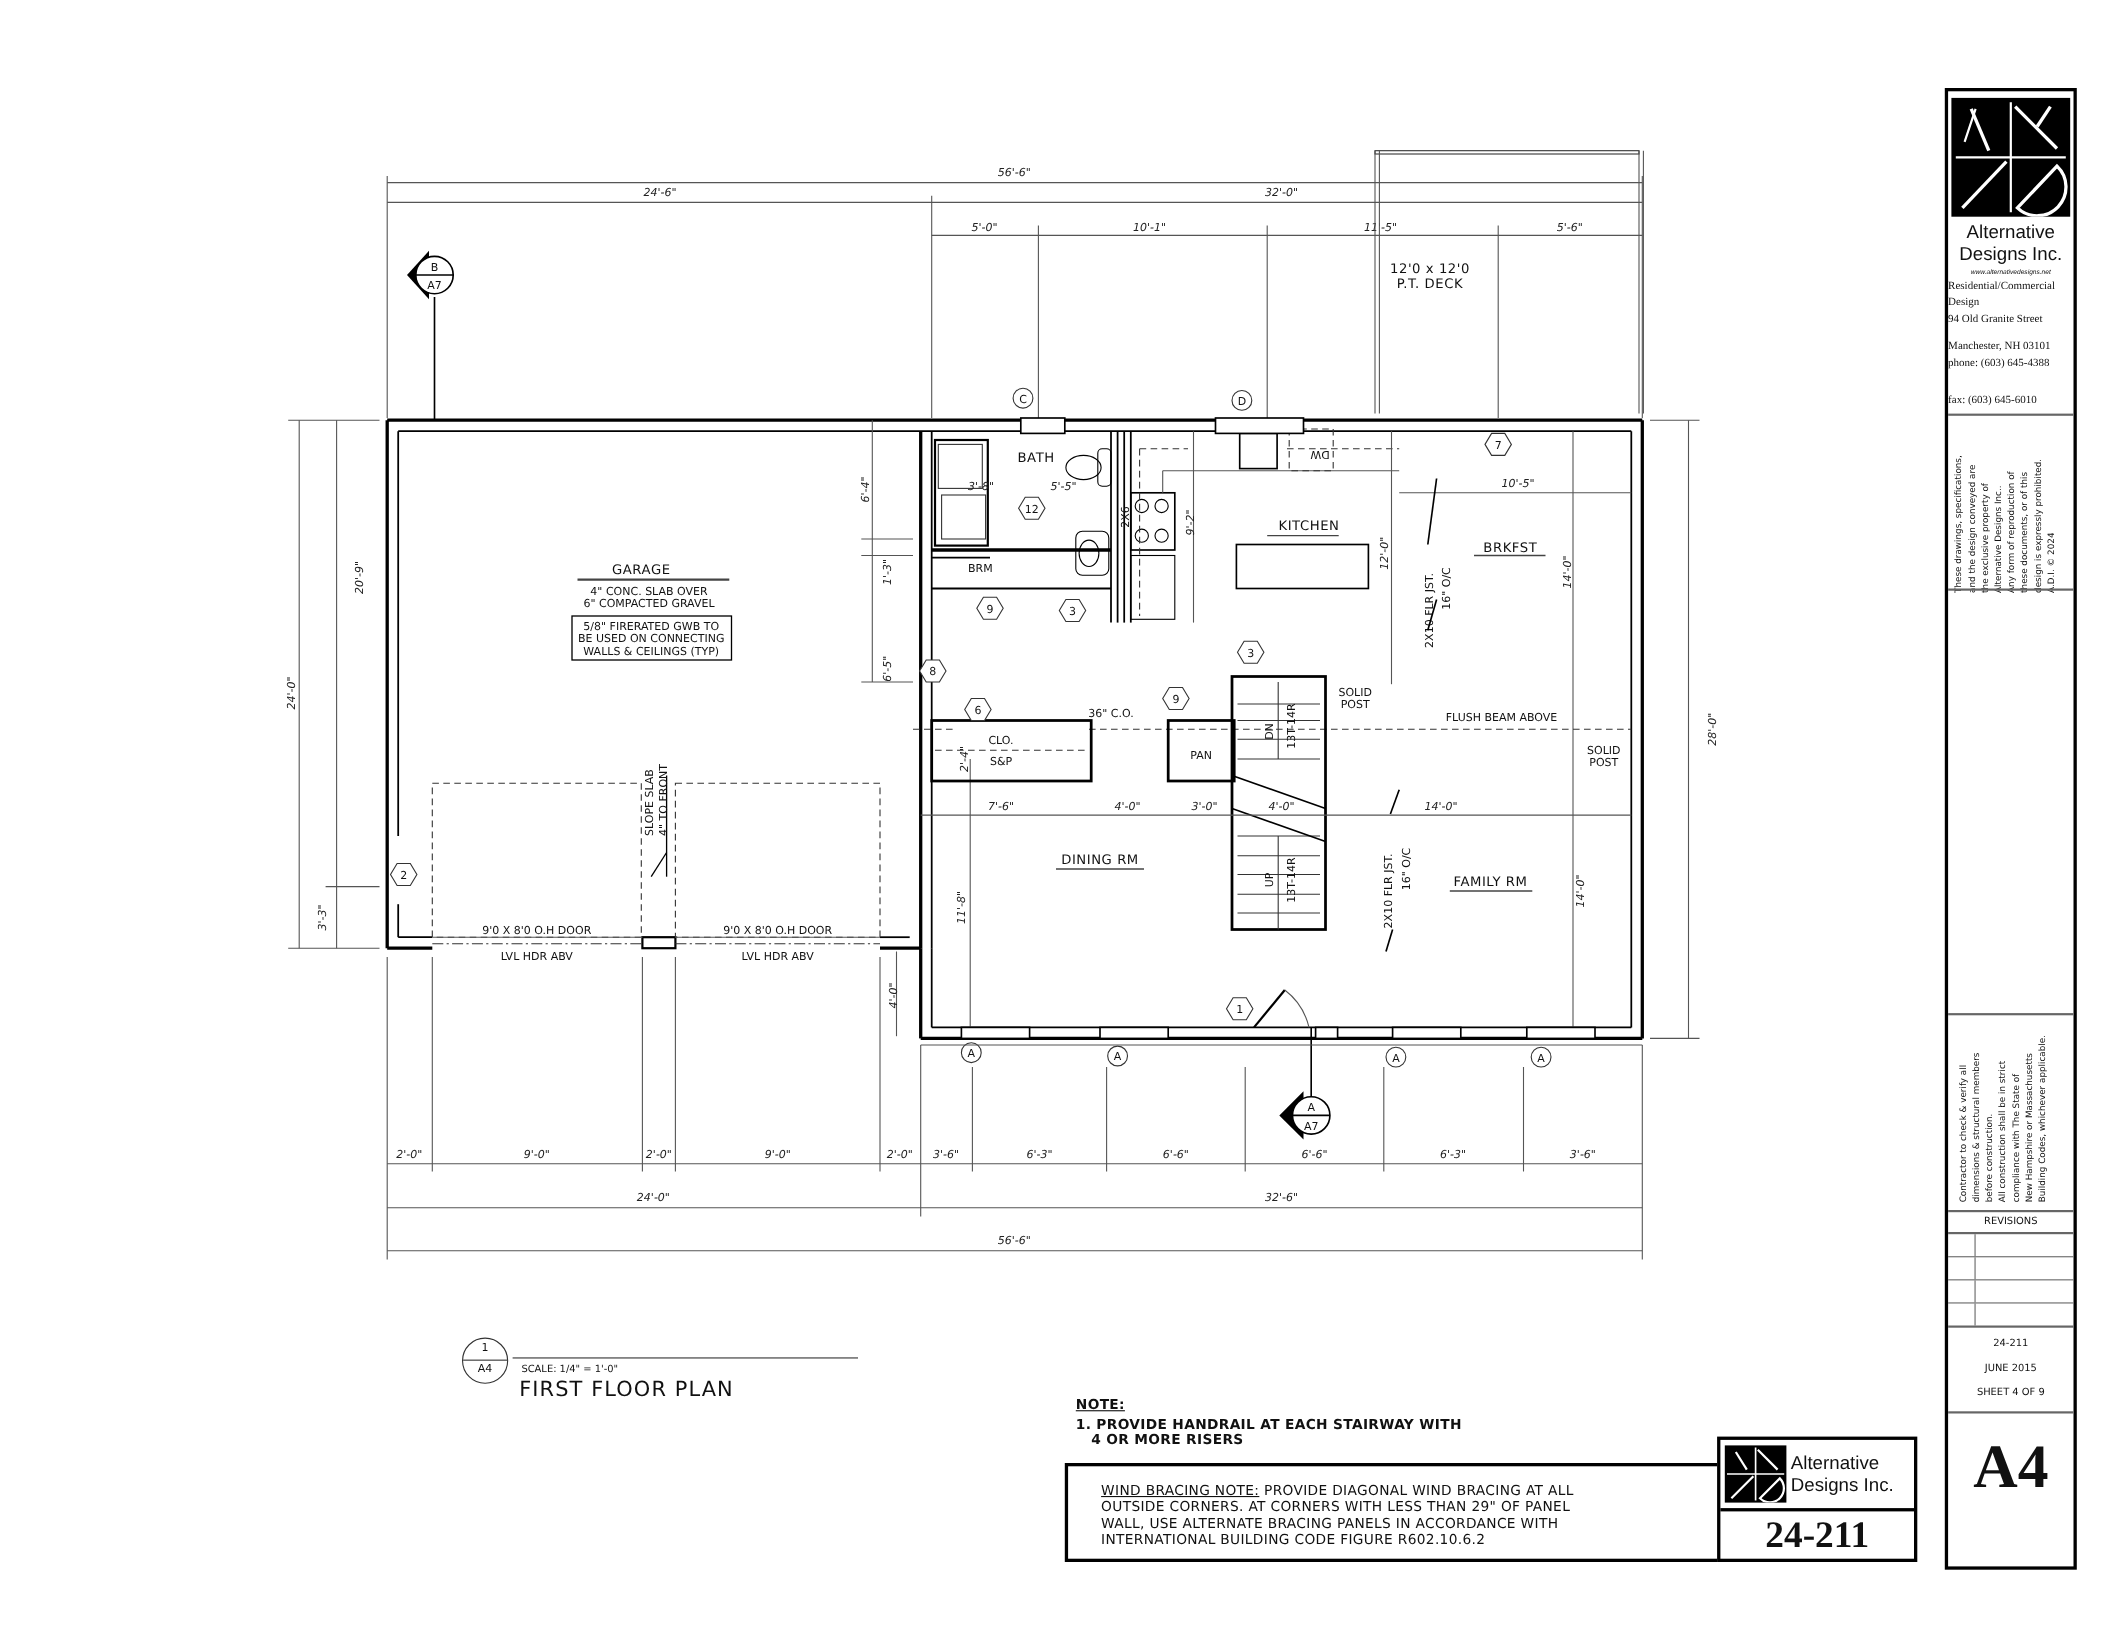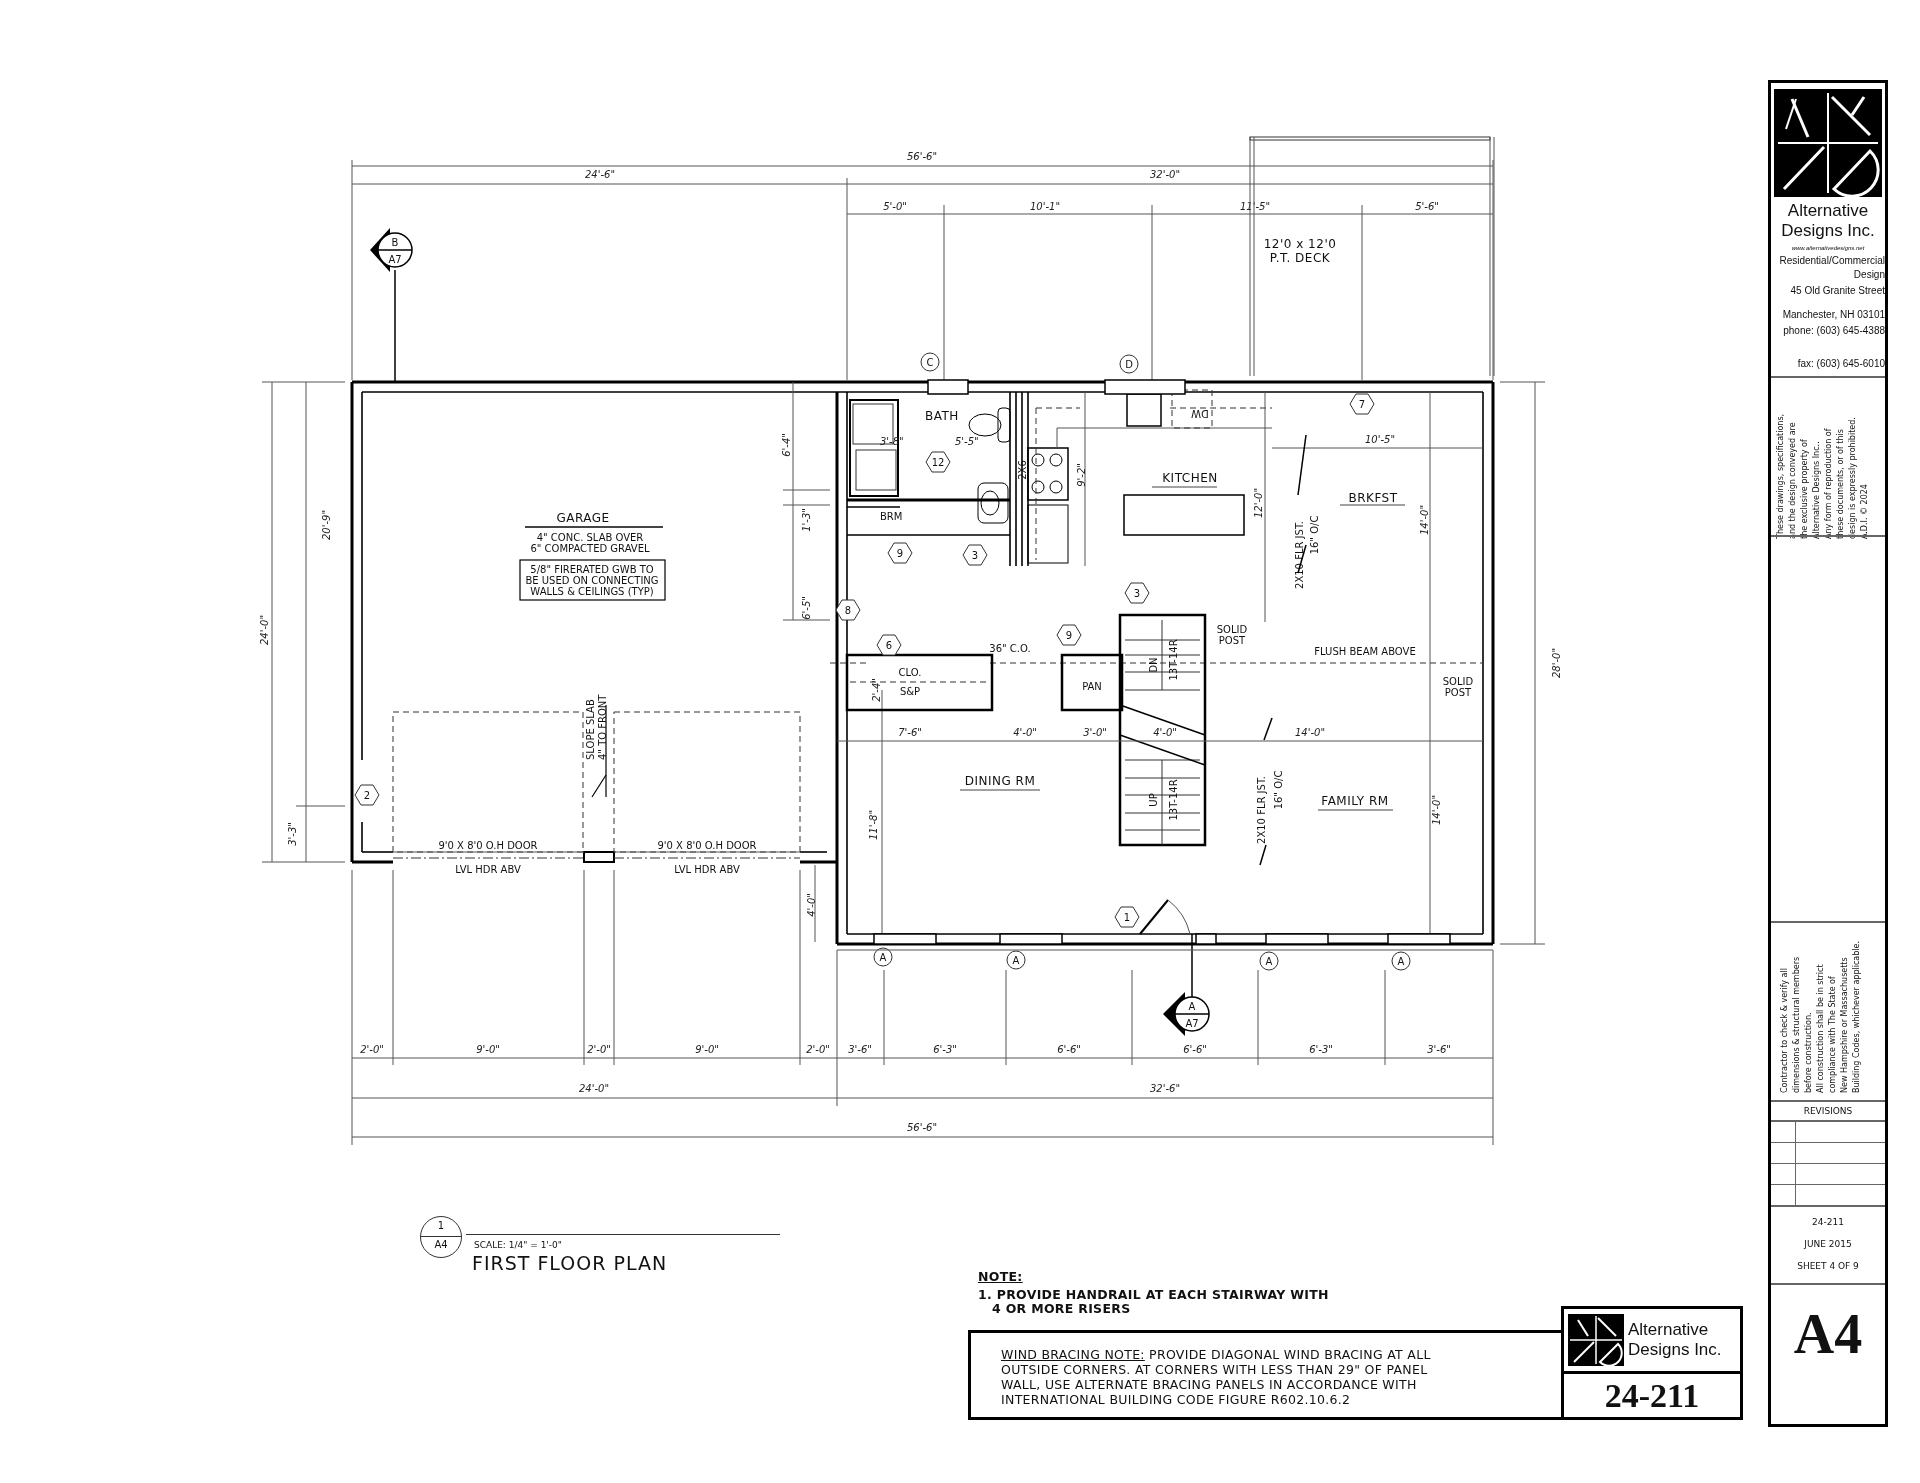--- a/index.html
+++ b/index.html
@@ -14,21 +14,21 @@
   .wall2 { stroke:#000; stroke-width:1.6; fill:none; }
   .dash { stroke:#333; stroke-width:1; fill:none; stroke-dasharray:6 4; }
   .dashdot { stroke:#333; stroke-width:1; fill:none; stroke-dasharray:10 3 2 3; }
 
   
   .tb { position:absolute; left:1768px; top:80px; width:120px; height:1347px;
         border:3px solid #000; background:#fff; box-sizing:border-box; }
   .tb-logo { margin:6px auto 0; width:108px; height:108px; background:#000; position:relative; }
   .tb-name { text-align:center; font-family:"Liberation Sans", sans-serif; font-size:17px; line-height:20px; margin-top:4px; }
   .tb-url { text-align:center; font-family:"Liberation Sans", sans-serif; font-size:6px; font-style:italic; margin-top:4px; }
-  .tb-line { text-align:right; font-family:Liberation Sans, sans-serif; font-size:10px; line-height:14px; }
+  .tb-line { text-align:left; font-family:Liberation Serif, serif; font-size:10px; line-height:14px; }
   .tb-sec { position:absolute; left:0; right:0; border-top:2px solid #666; }
   .rot { position:absolute; transform:rotate(-90deg); transform-origin:left top;
          font-family:"DejaVu Sans", sans-serif; font-size:8px; line-height:12px; white-space:pre; }
   .tb-rev-title { text-align:center; font-size:9px; padding:4px 0; border-bottom:2px solid #666; }
   .tb-rev-row { height:20px; border-bottom:1.5px solid #666; position:relative; }
   .tb-rev-row::before { content:""; position:absolute; left:24px; top:0; bottom:0; border-left:1.5px solid #666; }
   .tb-info { text-align:center; font-size:9px; line-height:22px; }
   .tb-sheet { text-align:center; font-family:"Liberation Serif", serif; font-weight:bold; font-size:56px; line-height:70px; }
 
   .stamp { position:absolute; left:1561px; top:1306px; width:182px; height:114px;
@@ -476,21 +476,21 @@
       <path d="M60 100 L96 62 A26 26 0 0 1 60 100 Z" fill="none" stroke="#fff" stroke-width="3"></path>
     </svg>
   </div>
   <div class="tb-name">
     <div>Alternative</div>
     <div>Designs Inc.</div>
   </div>
   <div class="tb-url">www.alternativedesigns.net</div>
   <div class="tb-line" style="margin-top:3px">Residential/Commercial</div>
   <div class="tb-line">Design</div>
-  <div class="tb-line" style="margin-top:2px">45 Old Granite Street</div>
+  <div class="tb-line" style="margin-top:2px">94 Old Granite Street</div>
   <div class="tb-line" style="margin-top:10px">Manchester, NH 03101</div>
   <div class="tb-line" style="margin-top:2px">phone: (603) 645-4388</div>
   <div class="tb-line" style="margin-top:19px">fax: (603) 645-6010</div>
 
   <div class="tb-sec" style="top:293px;"></div>
   <div class="rot" style="left:4px; top:456px;">These drawings, specifications,
 and the design conveyed are
 the exclusive property of
 Alternative Designs Inc..
 Any form of reproduction of

